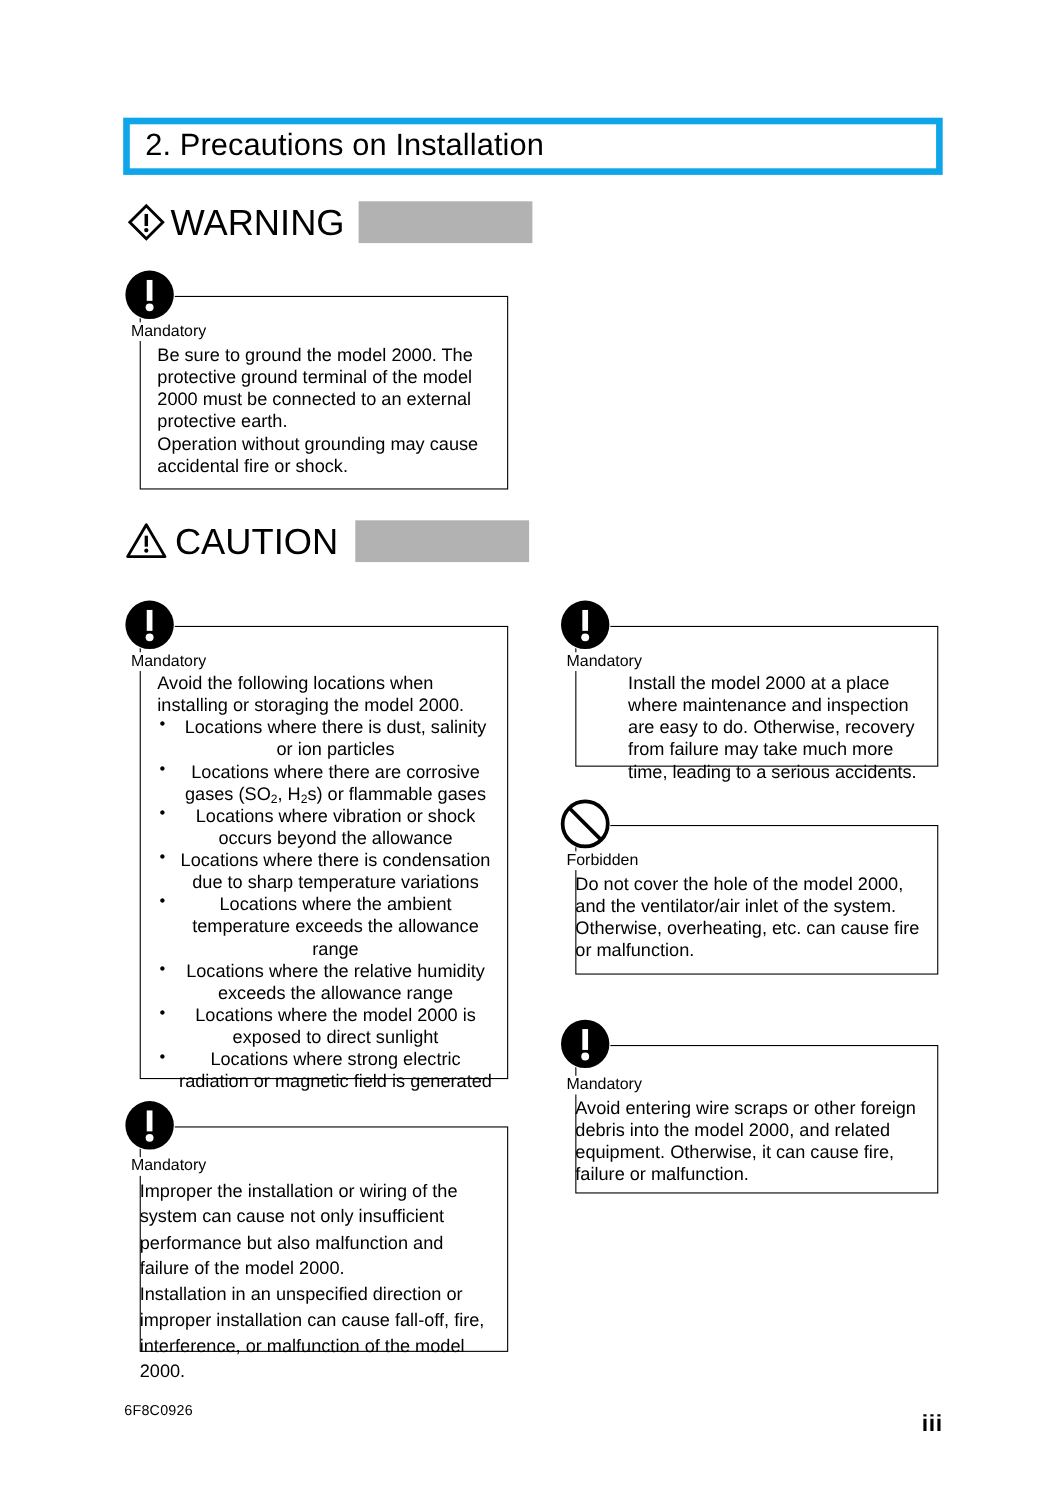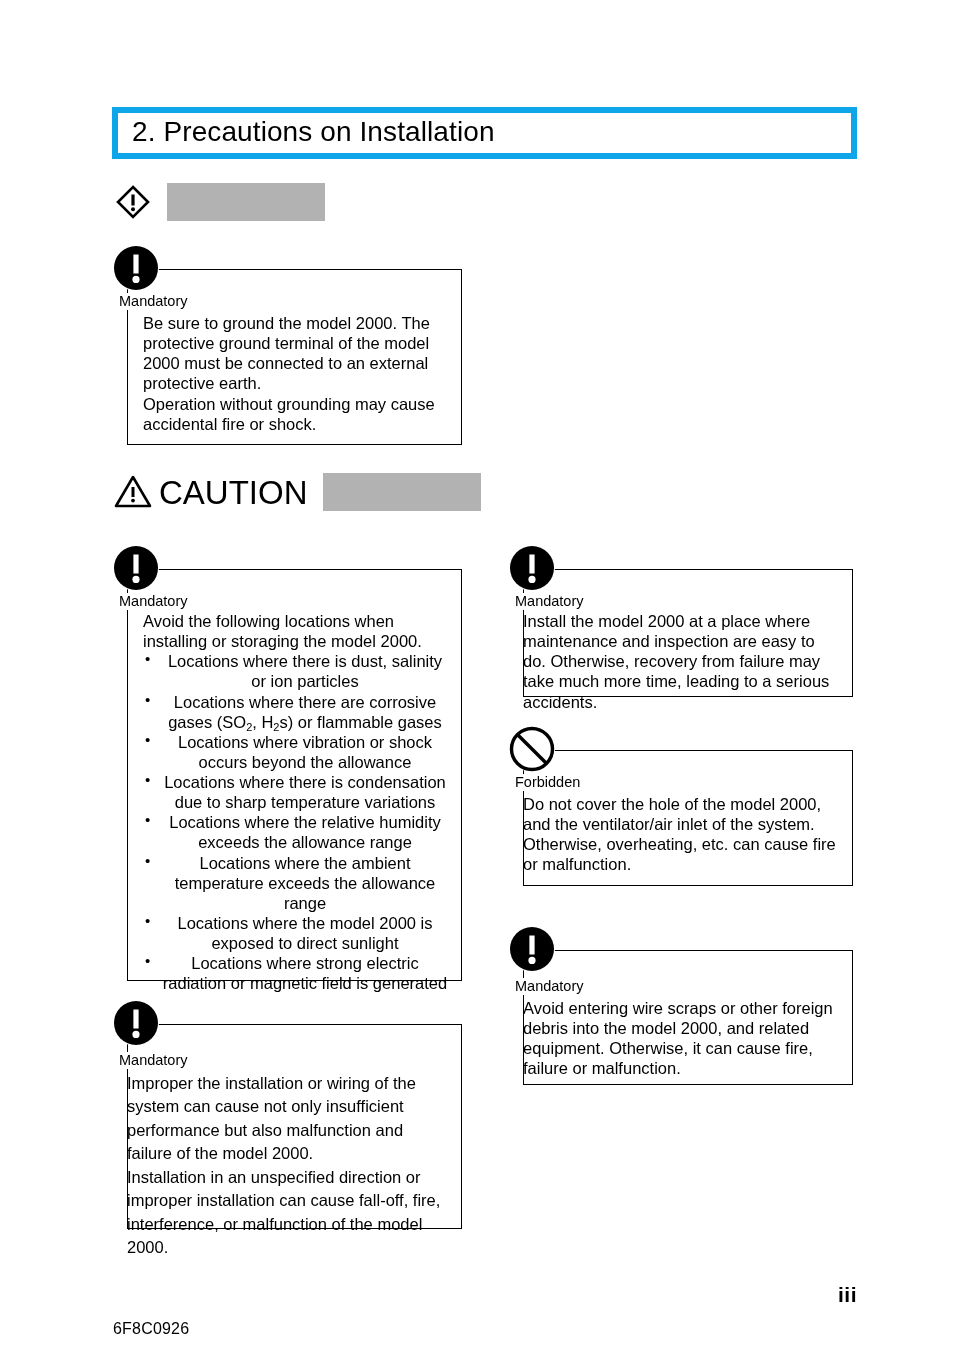--- a/index.html
+++ b/index.html
@@ -149,31 +149,31 @@
   #adv-ground     { left: 113px; top: 245px;  width: 349px; height: 200px; }
   #adv-locations  { left: 113px; top: 545px;  width: 349px; height: 436px; }
   #adv-improper   { left: 113px; top: 1000px; width: 349px; height: 229px; }
   #adv-maintain   { left: 509px; top: 545px;  width: 344px; height: 152px; }
   #adv-forbidden  { left: 509px; top: 726px;  width: 344px; height: 160px; }
   #adv-debris     { left: 509px; top: 926px;  width: 344px; height: 159px; }
 
   #adv-locations .advice-body { top: 66px; }
   #adv-improper  .advice-body { top: 72px; left: 14px; right: 14px; }
   #adv-improper  .advice-kind { top: 52px; }
-  #adv-maintain  .advice-body { left: 14px; top: 66px; }
+  #adv-maintain  .advice-body { left: 14px; top: 66px; padding-left: 48px; }
   #adv-forbidden .advice-body { left: 14px; top: 68px; }
   #adv-debris    .advice-body { left: 14px; top: 72px; }
   #adv-debris    .advice-kind { top: 52px; }
 
   
   .footer-code {
     position: absolute;
     left: 113px;
-    top: 1320px;
-    font-size: 16px;
+    top: 1274px;
+    font-size: 13px;
     letter-spacing: 0.2px;
     text-align: right;
   }
   .footer-page {
     position: absolute;
     right: 97px;
     top: 1283px;
     font-size: 21px;
     font-weight: bold;
     letter-spacing: 0.5px;
@@ -189,20 +189,21 @@
   </div>
 
   <div class="banner banner-warning">
     <span class="banner-icon">
       <svg width="42" height="42" viewBox="0 0 42 42">
         <polygon points="21,6 36,21 21,36 6,21" fill="#fff" stroke="#000" stroke-width="2.6"></polygon>
         <rect x="19.4" y="13.5" width="3.2" height="11" fill="#000"></rect>
         <circle cx="21" cy="28.2" r="2" fill="#000"></circle>
       </svg>
     </span>
+    <span class="banner-label">WARNING</span>
     <span class="banner-bar"></span>
   </div>
 
   <div class="advice" id="adv-ground">
     <div class="advice-frame"></div>
     <span class="advice-icon">
       <svg width="46" height="46" viewBox="0 0 46 46">
         <circle cx="23" cy="23" r="22" fill="#000"></circle>
         <rect x="20.4" y="9.5" width="5.2" height="19" fill="#fff"></rect>
         <circle cx="23" cy="34.4" r="3.6" fill="#fff"></circle>
@@ -237,22 +238,22 @@
       </svg>
     </span>
     <span class="advice-kind">Mandatory</span>
     <div class="advice-body">
       <p>Avoid the following locations when installing or storaging the model 2000.</p>
       <ul>
         <li>Locations where there is dust, salinity or ion particles</li>
         <li>Locations where there are corrosive gases (SO<sub>2</sub>, H<sub>2</sub>s) or flammable gases</li>
         <li>Locations where vibration or shock occurs beyond the allowance</li>
         <li>Locations where there is condensation due to sharp temperature variations</li>
+        <li>Locations where the ambient temperature exceeds the allowance range</li>
         <li>Locations where the relative humidity exceeds the allowance range</li>
-        <li>Locations where the ambient temperature exceeds the allowance range</li>
         <li>Locations where the model 2000 is exposed to direct sunlight</li>
         <li>Locations where strong electric radiation or magnetic field is generated</li>
       </ul>
     </div>
   </div>
 
   <div class="advice" id="adv-improper">
     <div class="advice-frame"></div>
     <span class="advice-icon">
       <svg width="46" height="46" viewBox="0 0 46 46">

